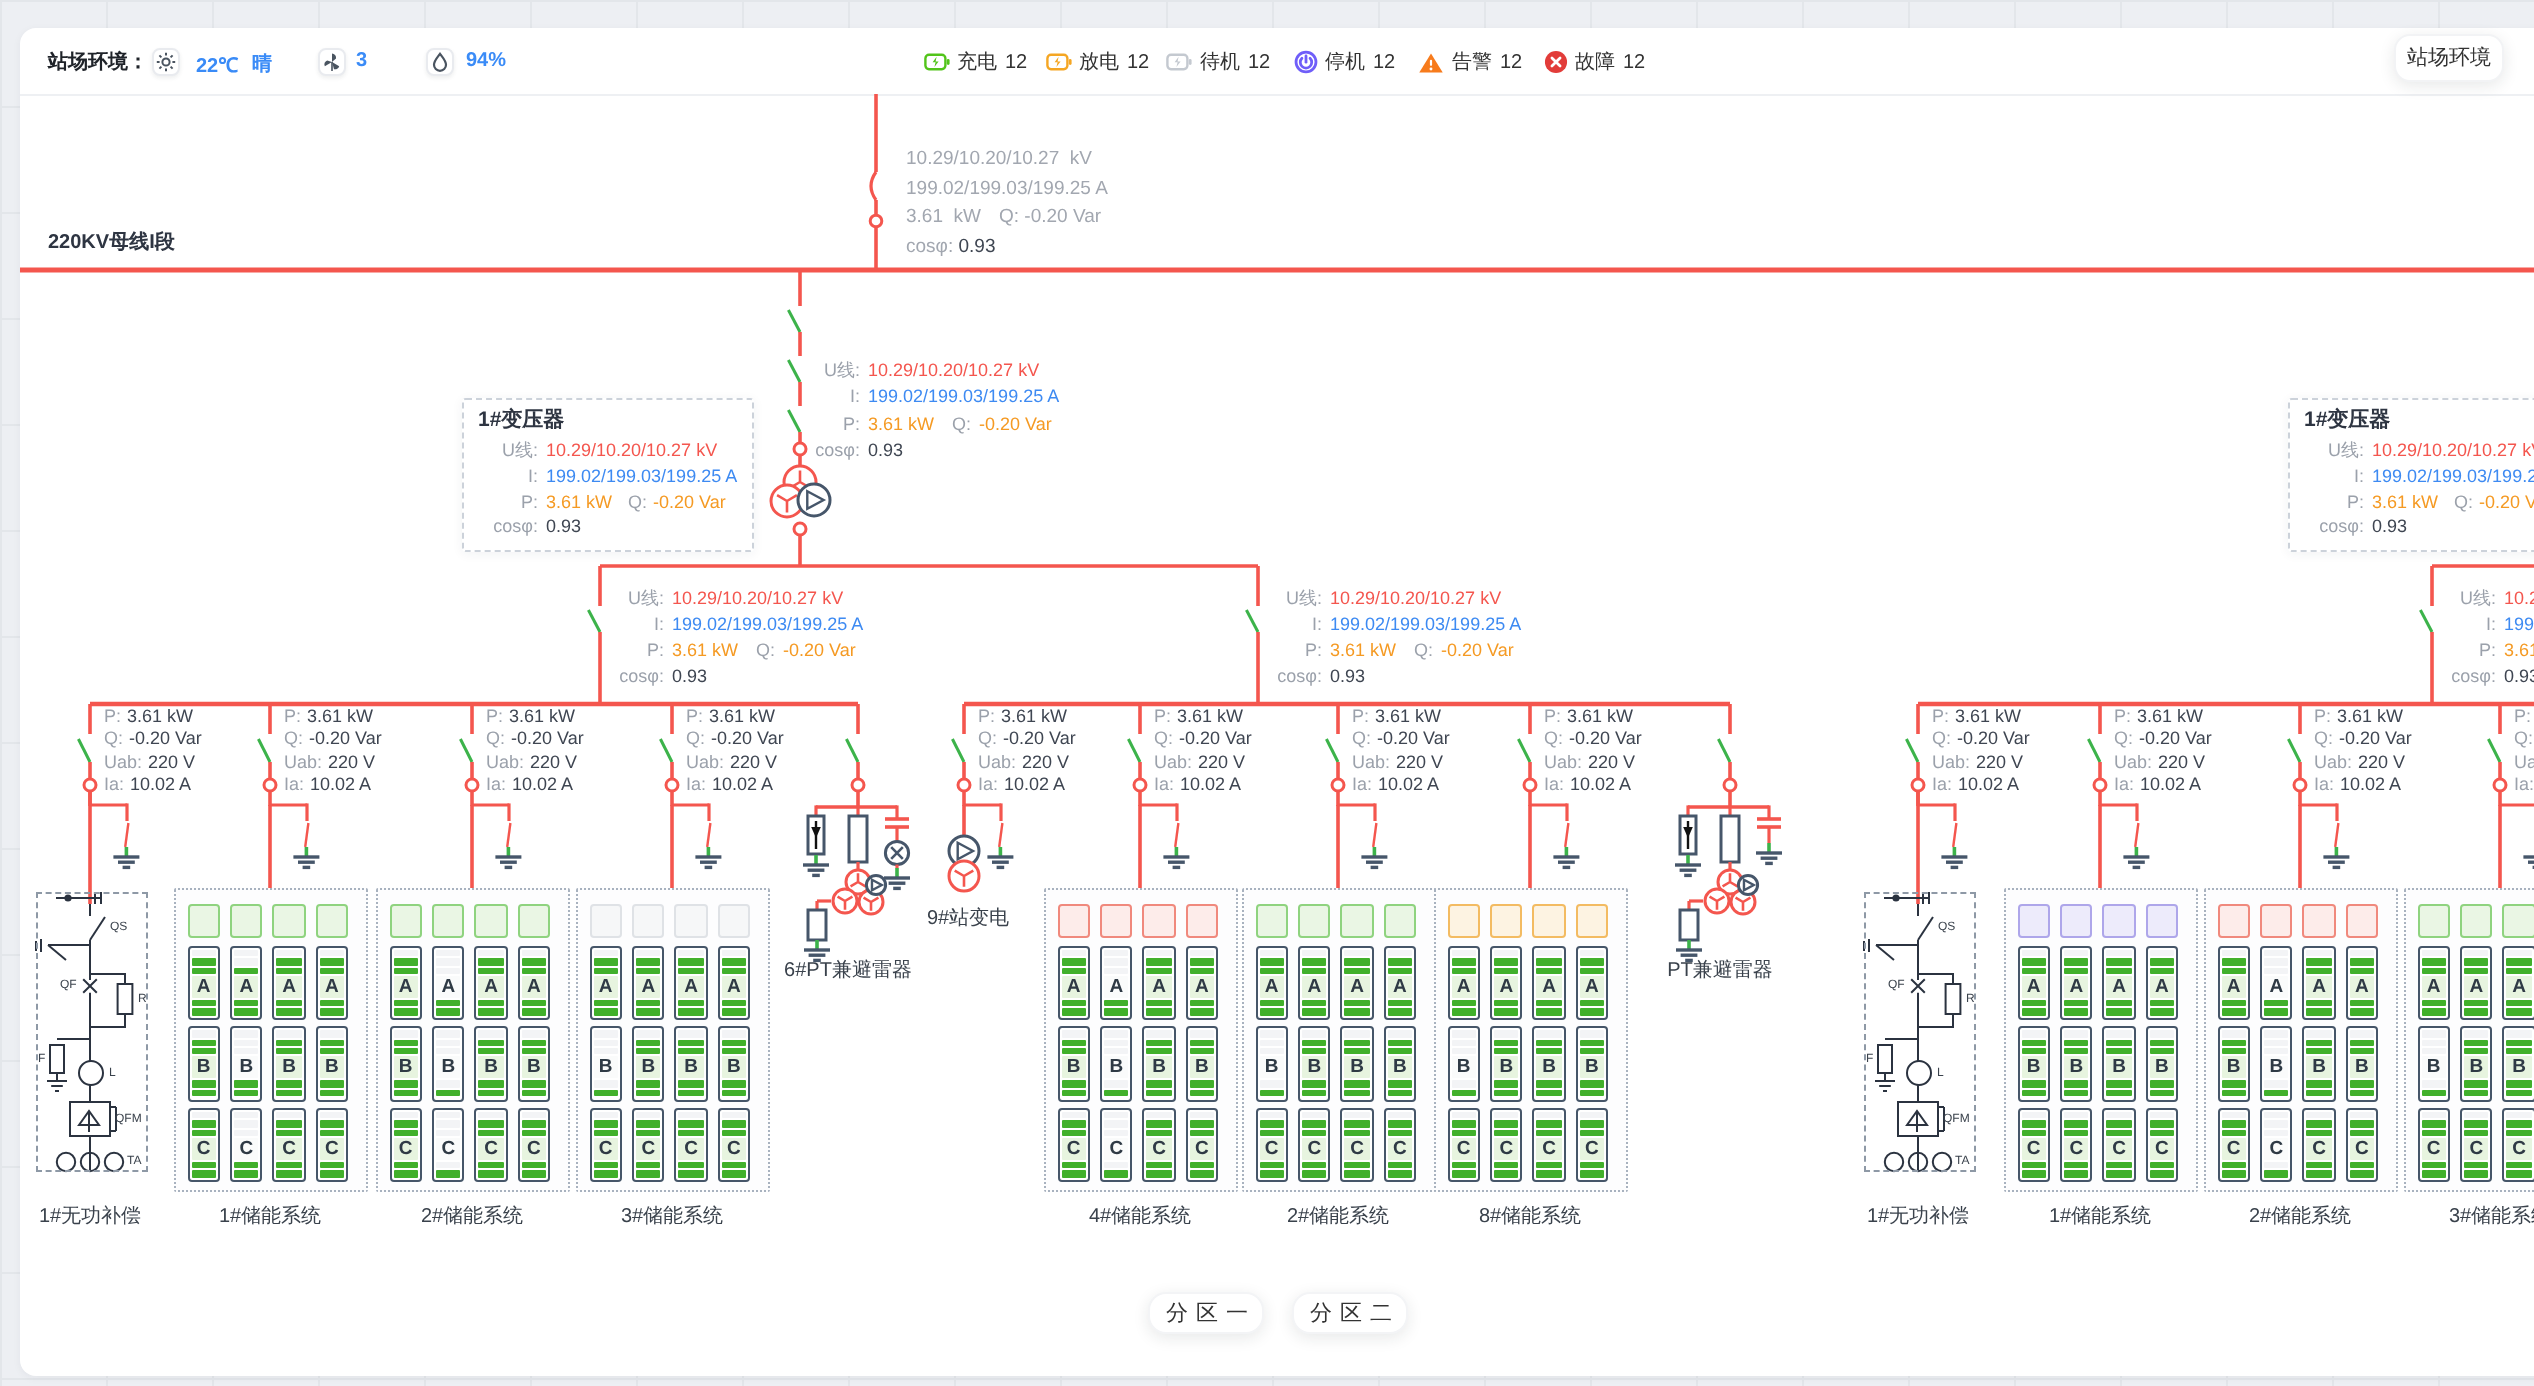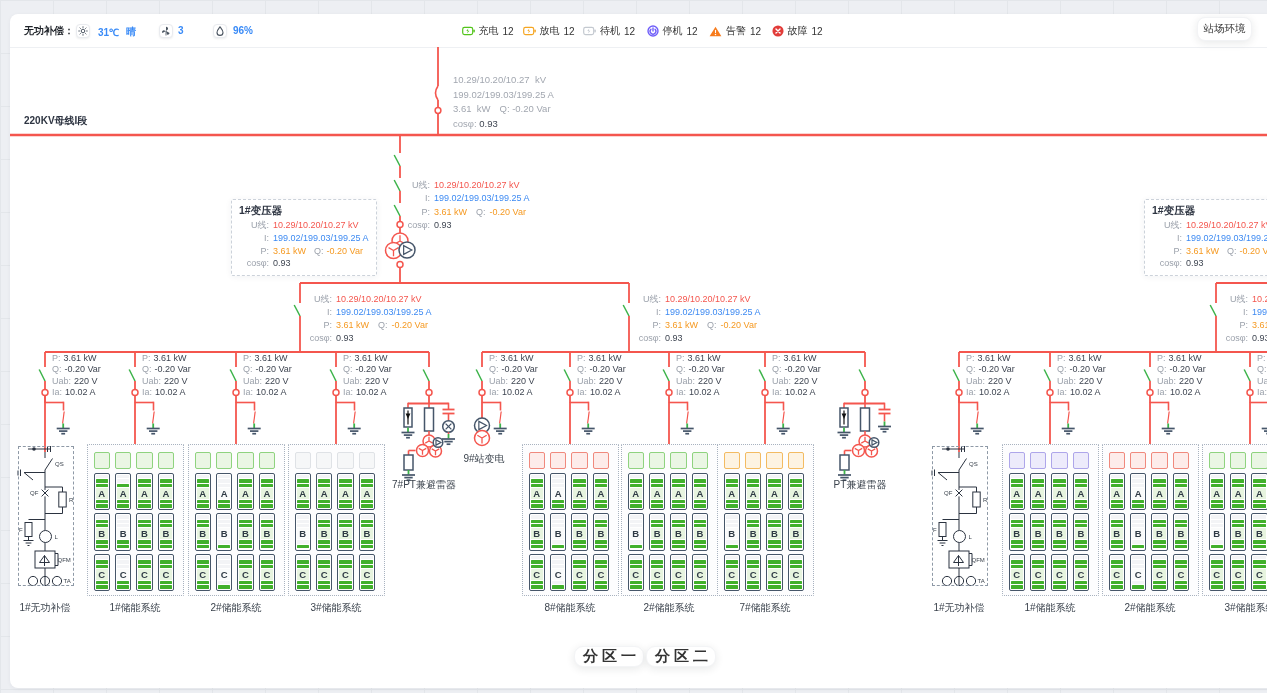--- a/index.html
+++ b/index.html
@@ -50,58 +50,58 @@
   .cell{position:absolute;width:16.5px;height:37.5px;border:1.8px solid #465669;border-radius:2px;background:#fff;
     box-sizing:border-box;display:flex;flex-direction:column;gap:1px;padding:1.2px;}
   .cell .seg{flex:1 1 auto;border-radius:.5px;}
   .cell .seg.on{background:#41b02b;}
   .cell .seg.off{background:#f3f4f6;}
   .cell .lt{flex:0 0 9px;display:flex;align-items:center;justify-content:center;
     font-size:9.5px;font-weight:bold;color:#2f3a45;border-radius:.5px;}
   .svcbox{position:absolute;width:56px;height:140px;box-sizing:border-box;border:1px dashed #8e99a6;background:transparent;}
   
   .zone-btn{position:absolute;top:646px;height:21px;background:#fff;border:1px solid #f3f4f6;border-radius:9px;
-    box-shadow:0 2px 8px rgba(31,35,41,.10);font-size:15px;font-weight:bold;color:#333;
+    box-shadow:0 2px 8px rgba(31,35,41,.10);font-size:11px;font-weight:normal;color:#333;
     font-family:"Liberation Sans",sans-serif;letter-spacing:4px;padding:0 3px 0 8px;cursor:pointer;}
 </style>
 </head>
 <body>
 
 <div class="page">
   <div class="card"></div>
 
   <div class="topbar">
-    <span class="env-label">无功补偿：</span>
+    <span class="env-label">站场环境：</span>
     <span class="chip" style="left:66px">
       <svg width="10" height="10" viewBox="0 0 10 10">
           <g stroke="#4a5460" stroke-width="1" fill="none">
         <circle cx="5" cy="5" r="1.8"></circle>
         <path d="M5 .4V1.8 M5 8.2V9.6 M.4 5H1.8 M8.2 5H9.6 M1.7 1.7l1 1 M7.3 7.3l1 1 M8.3 1.7l-1 1 M2.7 7.3l-1 1"></path>
       </g>
         </svg>
     </span>
-    <span class="envv" style="left:88px">31℃</span>
+    <span class="envv" style="left:88px">22℃</span>
     <span class="envv" style="left:116px">晴</span>
     <span class="chip" style="left:149px">
       <svg width="10" height="10" viewBox="0 0 10 10">
           <g fill="#4a5460">
         <path d="M5 5 L5 .8 A2.1 2.1 0 0 1 7 3.2 Z"></path>
         <path d="M5 5 L1.4 7.1 A2.1 2.1 0 0 1 2.6 4.2 Z"></path>
         <path d="M5 5 L8.6 7.1 A2.1 2.1 0 0 1 6 8.6 Z"></path>
           </g>
         <rect x="4.6" y="5" width=".8" height="4.5" fill="#4a5460"></rect>
       </svg>
     </span>
     <span class="envv" style="left:168px">3</span>
     <span class="chip" style="left:203px">
       <svg width="10" height="11" viewBox="0 0 10 11">
           <path d="M5 .9 C6.4 2.8 8 4.4 8 6.4 a3 3 0 1 1 -6 0 C2 4.4 3.6 2.8 5 .9 Z" fill="none" stroke="#4a5460" stroke-width="1.1"></path>
         </svg>
     </span>
-    <span class="envv" style="left:223px">96%</span>
+    <span class="envv" style="left:223px">94%</span>
     <div id="legend">
         <span class="legend-item" style="left: 451.5px;">
           <span style="display:flex">
             <svg width="13" height="10" viewBox="0 0 13 10">
               <rect x="0.7" y="1.4" width="10" height="7.2" rx="1.8" fill="none" stroke="#52c41a" stroke-width="1.2"></rect>
               <rect x="11.4" y="3.5" width="1.4" height="3" rx="0.7" fill="#52c41a"></rect>
               <path d="M6.3 2.4 L4.3 5.1 H5.8 L5.2 7.5 L7.3 4.7 H5.8 Z" fill="#52c41a"></path>
             </svg>
           </span>
           <span>充电</span>
@@ -891,21 +891,21 @@
           <span class="cell" style="left:70.2px;top:108.5px">
             <span class="seg off"></span>
             <span class="seg on"></span>
             <span class="seg on"></span>
             <span class="lt" style="background:#e7f4df">C</span>
             <span class="seg on"></span>
             <span class="seg on"></span>
           </span>
         </div>
         <div class="unit-label" style="left:336px;top:601px">3#储能系统</div>
-        <div class="sym-label" style="left:424px;top:478px">7#PT兼避雷器</div>
+        <div class="sym-label" style="left:424px;top:478px">6#PT兼避雷器</div>
         <div class="fblock" style="left:489px;top:353px">
         <div><span class="lb2">P:</span><span class="v-dark">3.61 kW</span></div>
         <div><span class="lb2">Q:</span><span class="v-dark">-0.20 Var</span></div>
         <div><span class="lb2">Uab:</span><span class="v-dark">220 V</span></div>
         <div><span class="lb2">Ia:</span><span class="v-dark">10.02 A</span></div>
       </div>
         <div class="sym-label" style="left:484px;top:452px">9#站变电</div>
         <div class="fblock" style="left:577px;top:353px">
         <div><span class="lb2">P:</span><span class="v-dark">3.61 kW</span></div>
         <div><span class="lb2">Q:</span><span class="v-dark">-0.20 Var</span></div>
@@ -1007,21 +1007,21 @@
           </span>
           <span class="cell" style="left:70.2px;top:108.5px">
             <span class="seg off"></span>
             <span class="seg on"></span>
             <span class="seg on"></span>
             <span class="lt" style="background:#e7f4df">C</span>
             <span class="seg on"></span>
             <span class="seg on"></span>
           </span>
         </div>
-        <div class="unit-label" style="left:570px;top:601px">8#储能系统</div>
+        <div class="unit-label" style="left:570px;top:601px">4#储能系统</div>
         <div class="fblock" style="left:676px;top:353px">
         <div><span class="lb2">P:</span><span class="v-dark">3.61 kW</span></div>
         <div><span class="lb2">Q:</span><span class="v-dark">-0.20 Var</span></div>
         <div><span class="lb2">Uab:</span><span class="v-dark">220 V</span></div>
         <div><span class="lb2">Ia:</span><span class="v-dark">10.02 A</span></div>
       </div>
         <div class="ess" style="left:620.5px;top:444px">
           <span class="pcs" style="left:6px;background:#eaf6e4;border-color:#8fd37f"></span>
           <span class="pcs" style="left:27.4px;background:#eaf6e4;border-color:#8fd37f"></span>
           <span class="pcs" style="left:48.8px;background:#eaf6e4;border-color:#8fd37f"></span>
@@ -1225,21 +1225,21 @@
           </span>
           <span class="cell" style="left:70.2px;top:108.5px">
             <span class="seg off"></span>
             <span class="seg on"></span>
             <span class="seg on"></span>
             <span class="lt" style="background:#e7f4df">C</span>
             <span class="seg on"></span>
             <span class="seg on"></span>
           </span>
         </div>
-        <div class="unit-label" style="left:765px;top:601px">7#储能系统</div>
+        <div class="unit-label" style="left:765px;top:601px">8#储能系统</div>
         <div class="sym-label" style="left:860px;top:478px">PT兼避雷器</div>
         <div class="fblock" style="left:966px;top:353px">
         <div><span class="lb2">P:</span><span class="v-dark">3.61 kW</span></div>
         <div><span class="lb2">Q:</span><span class="v-dark">-0.20 Var</span></div>
         <div><span class="lb2">Uab:</span><span class="v-dark">220 V</span></div>
         <div><span class="lb2">Ia:</span><span class="v-dark">10.02 A</span></div>
       </div>
         <div class="svcbox" style="left:931.5px;top:446px"></div>
         <div class="unit-label" style="left:959px;top:601px">1#无功补偿</div>
         <div style="position:absolute;left:0;top:0;font-size:6px;color:#3a424c;">

